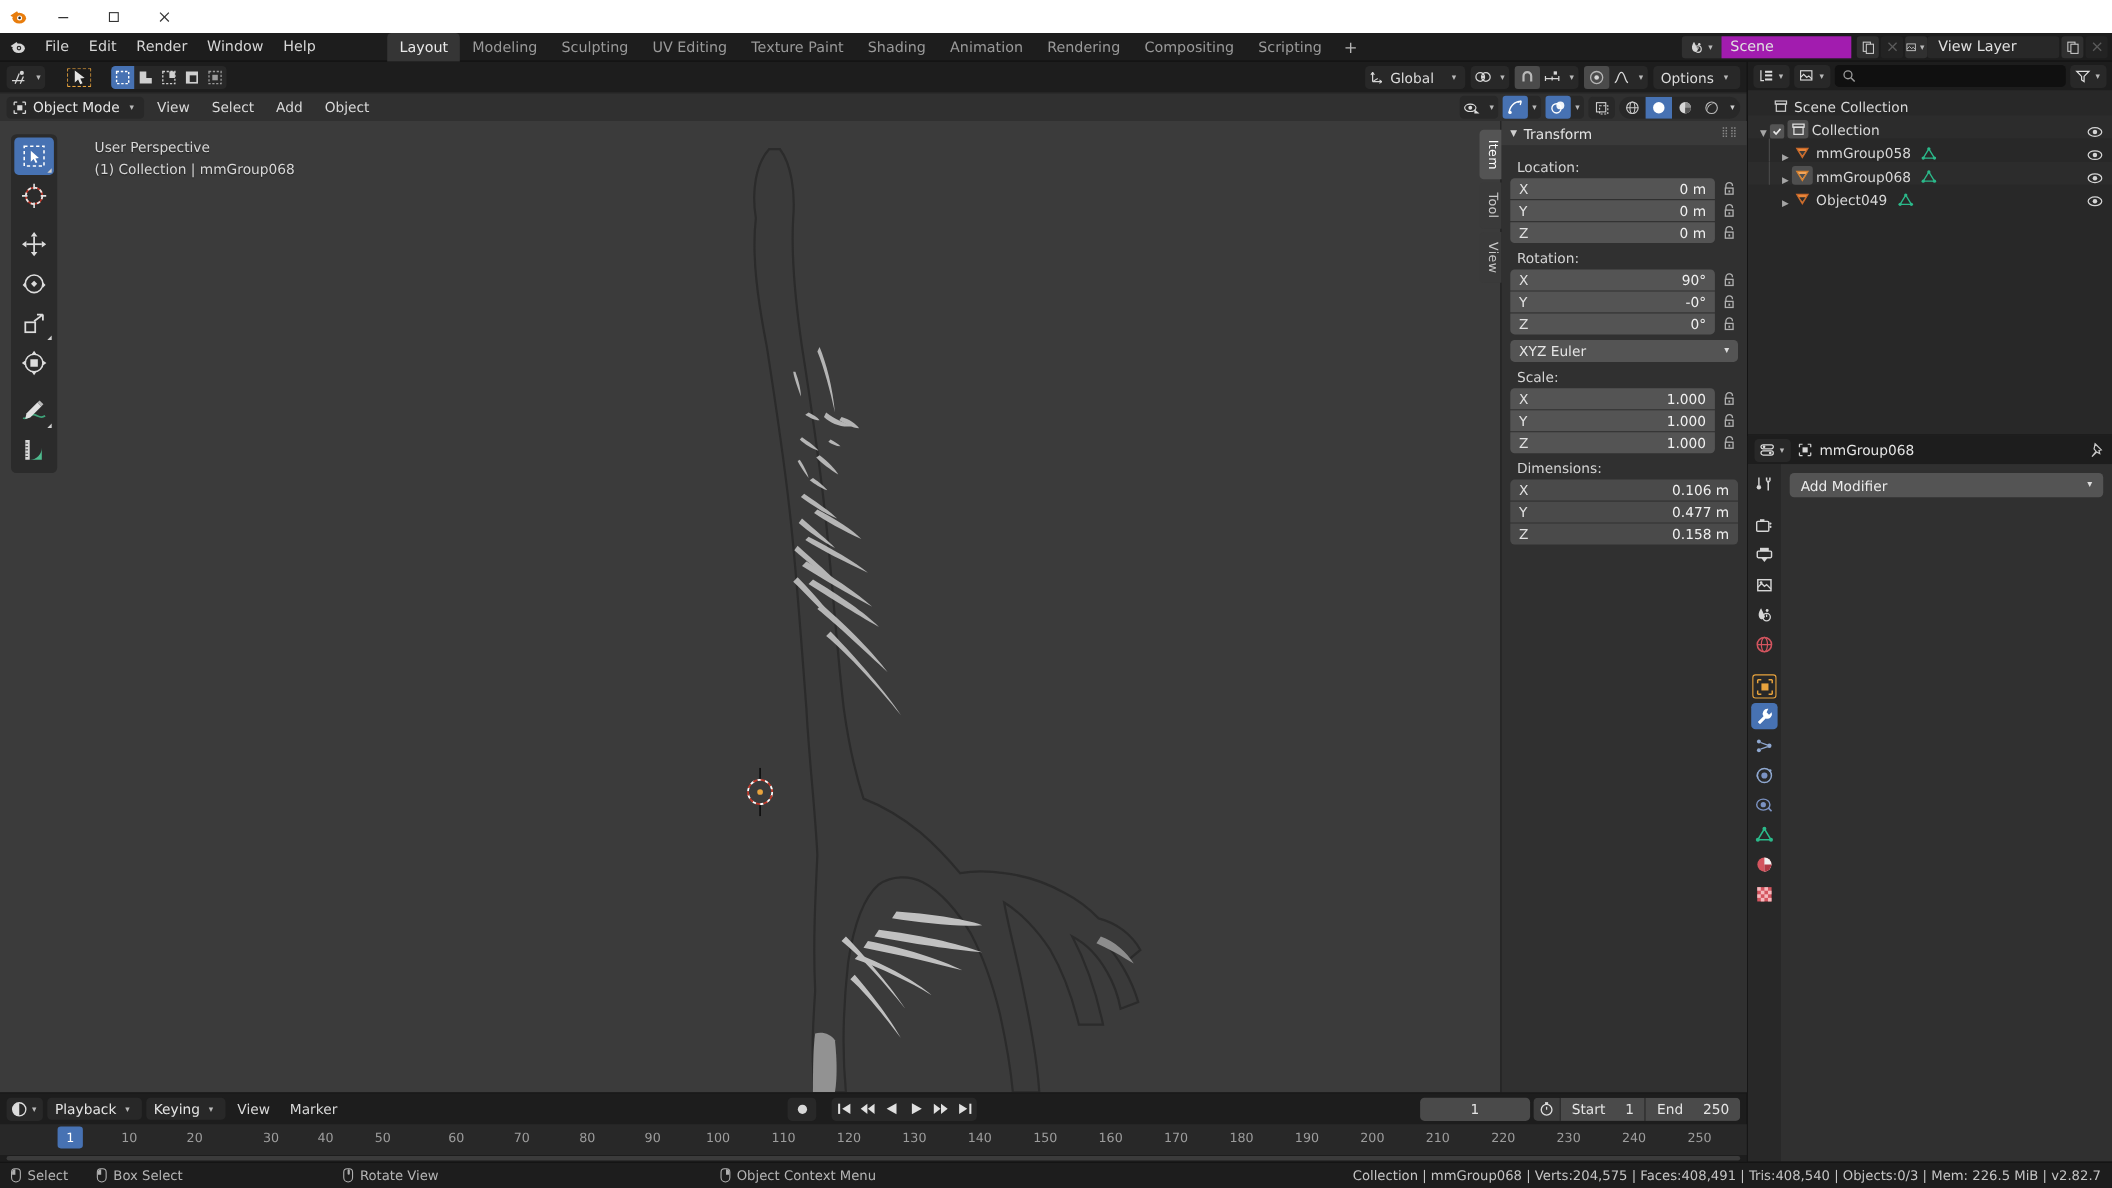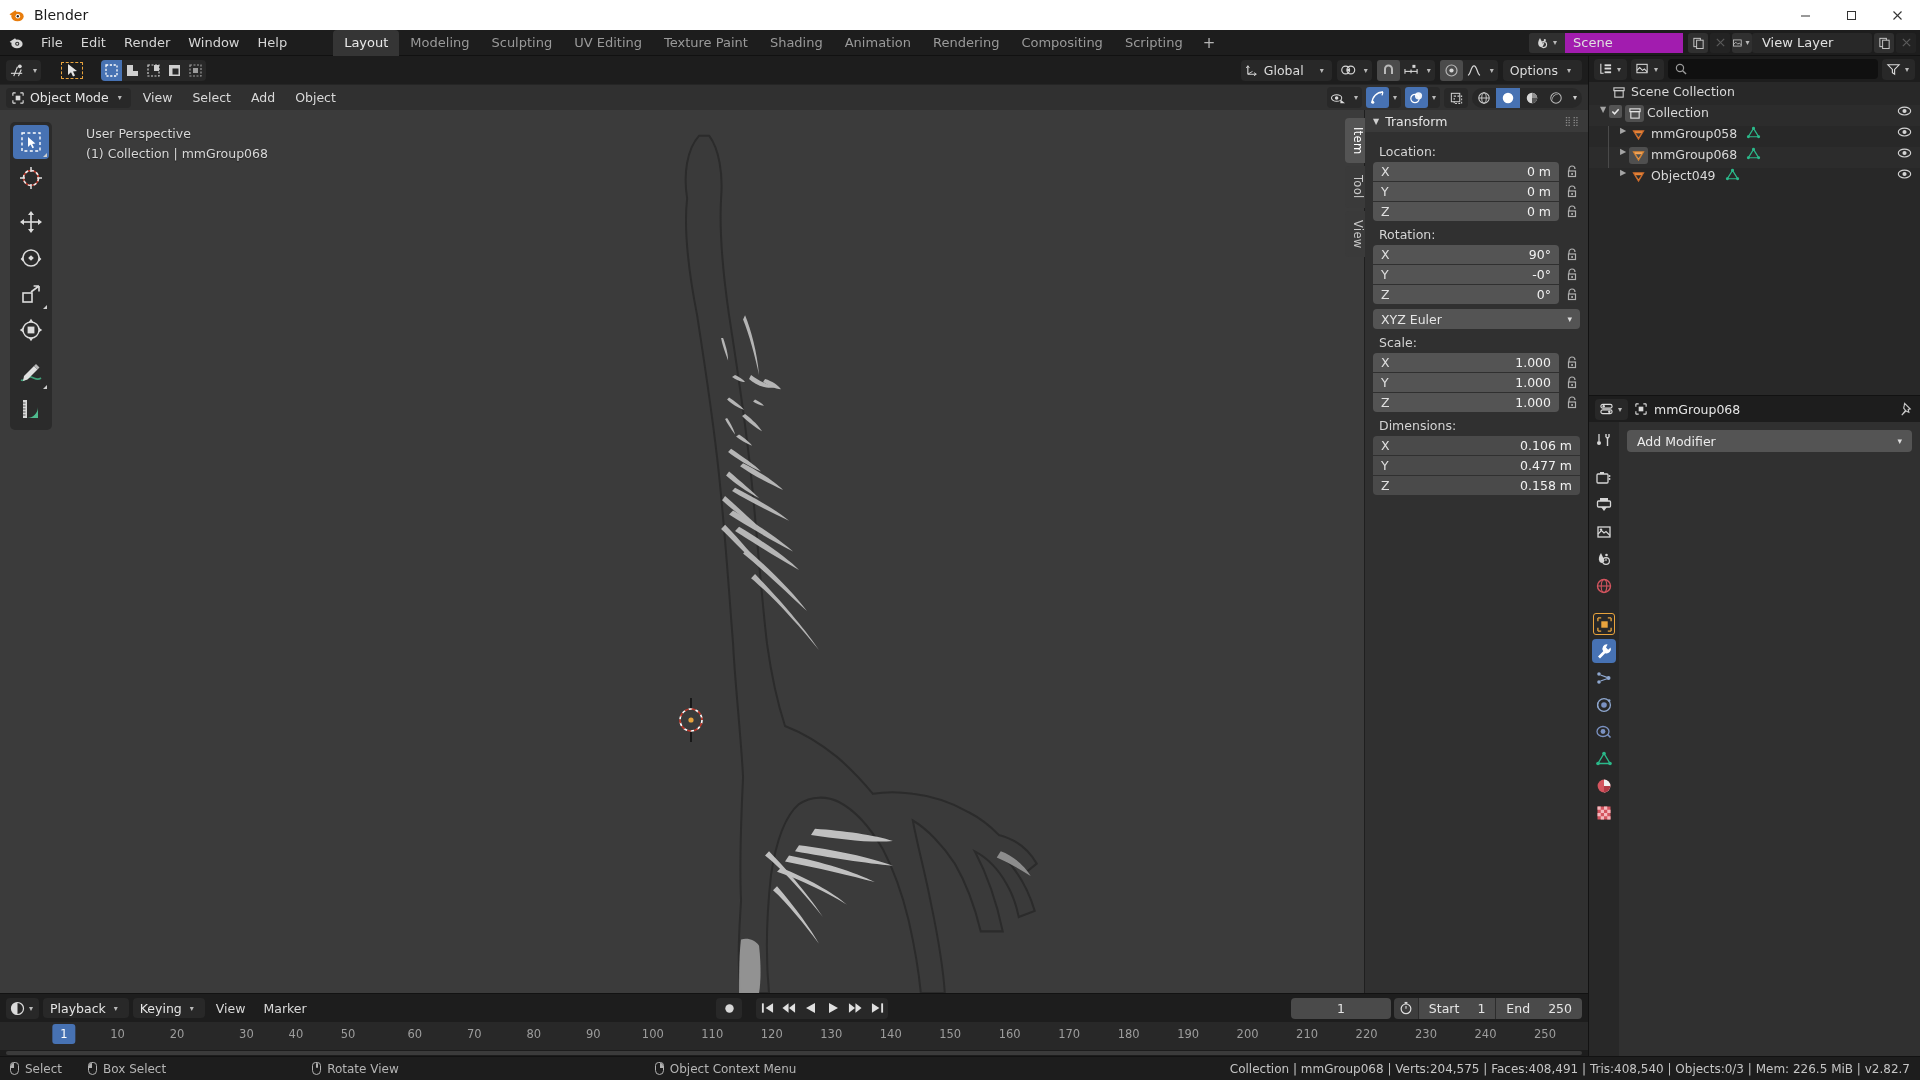--- a/index.html
+++ b/index.html
@@ -24,21 +24,21 @@
   
   .topbar {
     height:26px; background:#1d1d1d; display:flex; align-items:stretch; flex:0 0 26px;
     border-bottom:1px solid #111; position:relative;
   }
   .tb-blender-icon { width:32px; display:flex; align-items:center; justify-content:center; }
   .menu-item {
     padding:0 9px; display:flex; align-items:center; font-size:13px; color:#d6d6d6; cursor:default;
     white-space:nowrap;
   }
-  .ws-tabs { display:flex; align-items:center; margin-left:5px;padding-left:32px; }
+  .ws-tabs { display:flex; align-items:flex-start; margin-left:24px;padding-left:32px; }
   .ws-tab {
     padding:0 11px; height:26px; display:flex; align-items:center; font-size:13px; color:#9a9a9a;
     border-radius:4px 4px 0 0; white-space:nowrap;
   }
   .ws-tab.active { background:#353535; color:#e9e9e9; }
   .ws-tab.plus { color:#b5b5b5; font-size:15px; padding:0 9px;}
   .topbar-right { margin-left:auto; display:flex; align-items:center; gap:0; padding-right:4px; }
   .scene-box {
     display:flex; align-items:center; height:20px; background:#282828; border-radius:3px; margin-right:3px;
   }
@@ -152,21 +152,21 @@
   .tl-scroll .bar { position:absolute; left:6px; right:6px; top:1px; height:4px; background:#3b3b3b; border-radius:2px;}
 
   
   .outliner { height:340px; background:#282828; display:flex; flex-direction:column; border-bottom:1px solid #121212;}
   .ol-hdr { height:26px; background:#1d1d1d; display:flex; align-items:center; padding:0 5px; gap:4px;}
   .ol-search {
     flex:1; height:20px; background:#101010; border-radius:4px; display:flex; align-items:center; padding:0 7px; gap:6px;
     font-size:12px; color:#7d7d7d;
   }
   .ol-body { flex:1; overflow:hidden; padding-top:2px;}
-  .ol-row { height:21px; display:flex; align-items:flex-start; font-size:12.5px; color:#d8d8d8; padding-right:8px; position:relative;}
+  .ol-row { height:21px; display:flex; align-items:flex-end; font-size:12.5px; color:#d8d8d8; padding-right:8px; position:relative;}
   .ol-row:nth-child(even) { background:#2c2c2c;}
   .ol-row .eye { margin-left:auto; }
   .tri { width:12px; display:flex; align-items:center; justify-content:center; color:#a5a5a5; font-size:8px;}
   .ol-cb { width:13px; height:13px; background:#545454; border-radius:2px; display:flex; align-items:center; justify-content:center; margin-right:3px;}
   .ol-icbox { width:19px; height:17px; display:flex; align-items:center; justify-content:center; border-radius:3px;}
   .ol-icbox.hl { background:#4f4f4f;}
   .ol-lbl { margin-left:3px; }
   .ol-lbl.hl { }
   .tree-line { position:absolute; left:19px; top:0; bottom:0; width:1px; background:#4a4a4a;}
 
@@ -206,21 +206,20 @@
 
   <div class="titlebar">
     <div class="tb-logo">
       <svg width="18" height="18" viewBox="0 0 18 18">
         <ellipse cx="9.5" cy="10.5" rx="6.2" ry="4.8" fill="#e87d0d"></ellipse>
         <path d="M1.5 8.2 L7.5 4.2 L8.6 6.0 L3.2 9.4 Z" fill="#e87d0d"></path>
         <circle cx="9.8" cy="10.3" r="2.3" fill="#fff"></circle>
         <circle cx="9.8" cy="10.3" r="1.2" fill="#2a2a2a"></circle>
       </svg>
     </div>
-    <div class="tb-title">Blender</div>
     <div class="win-btns">
       <div class="win-btn">
         <svg width="11" height="11" viewBox="0 0 11 11">
             <line x1="1" y1="6" x2="10" y2="6" stroke="#333" stroke-width="1"></line>
           </svg>
       </div>
       <div class="win-btn">
         <svg width="11" height="11" viewBox="0 0 11 11">
             <rect x="1.5" y="1.5" width="8" height="8" fill="none" stroke="#333" stroke-width="1"></rect>
           </svg>

